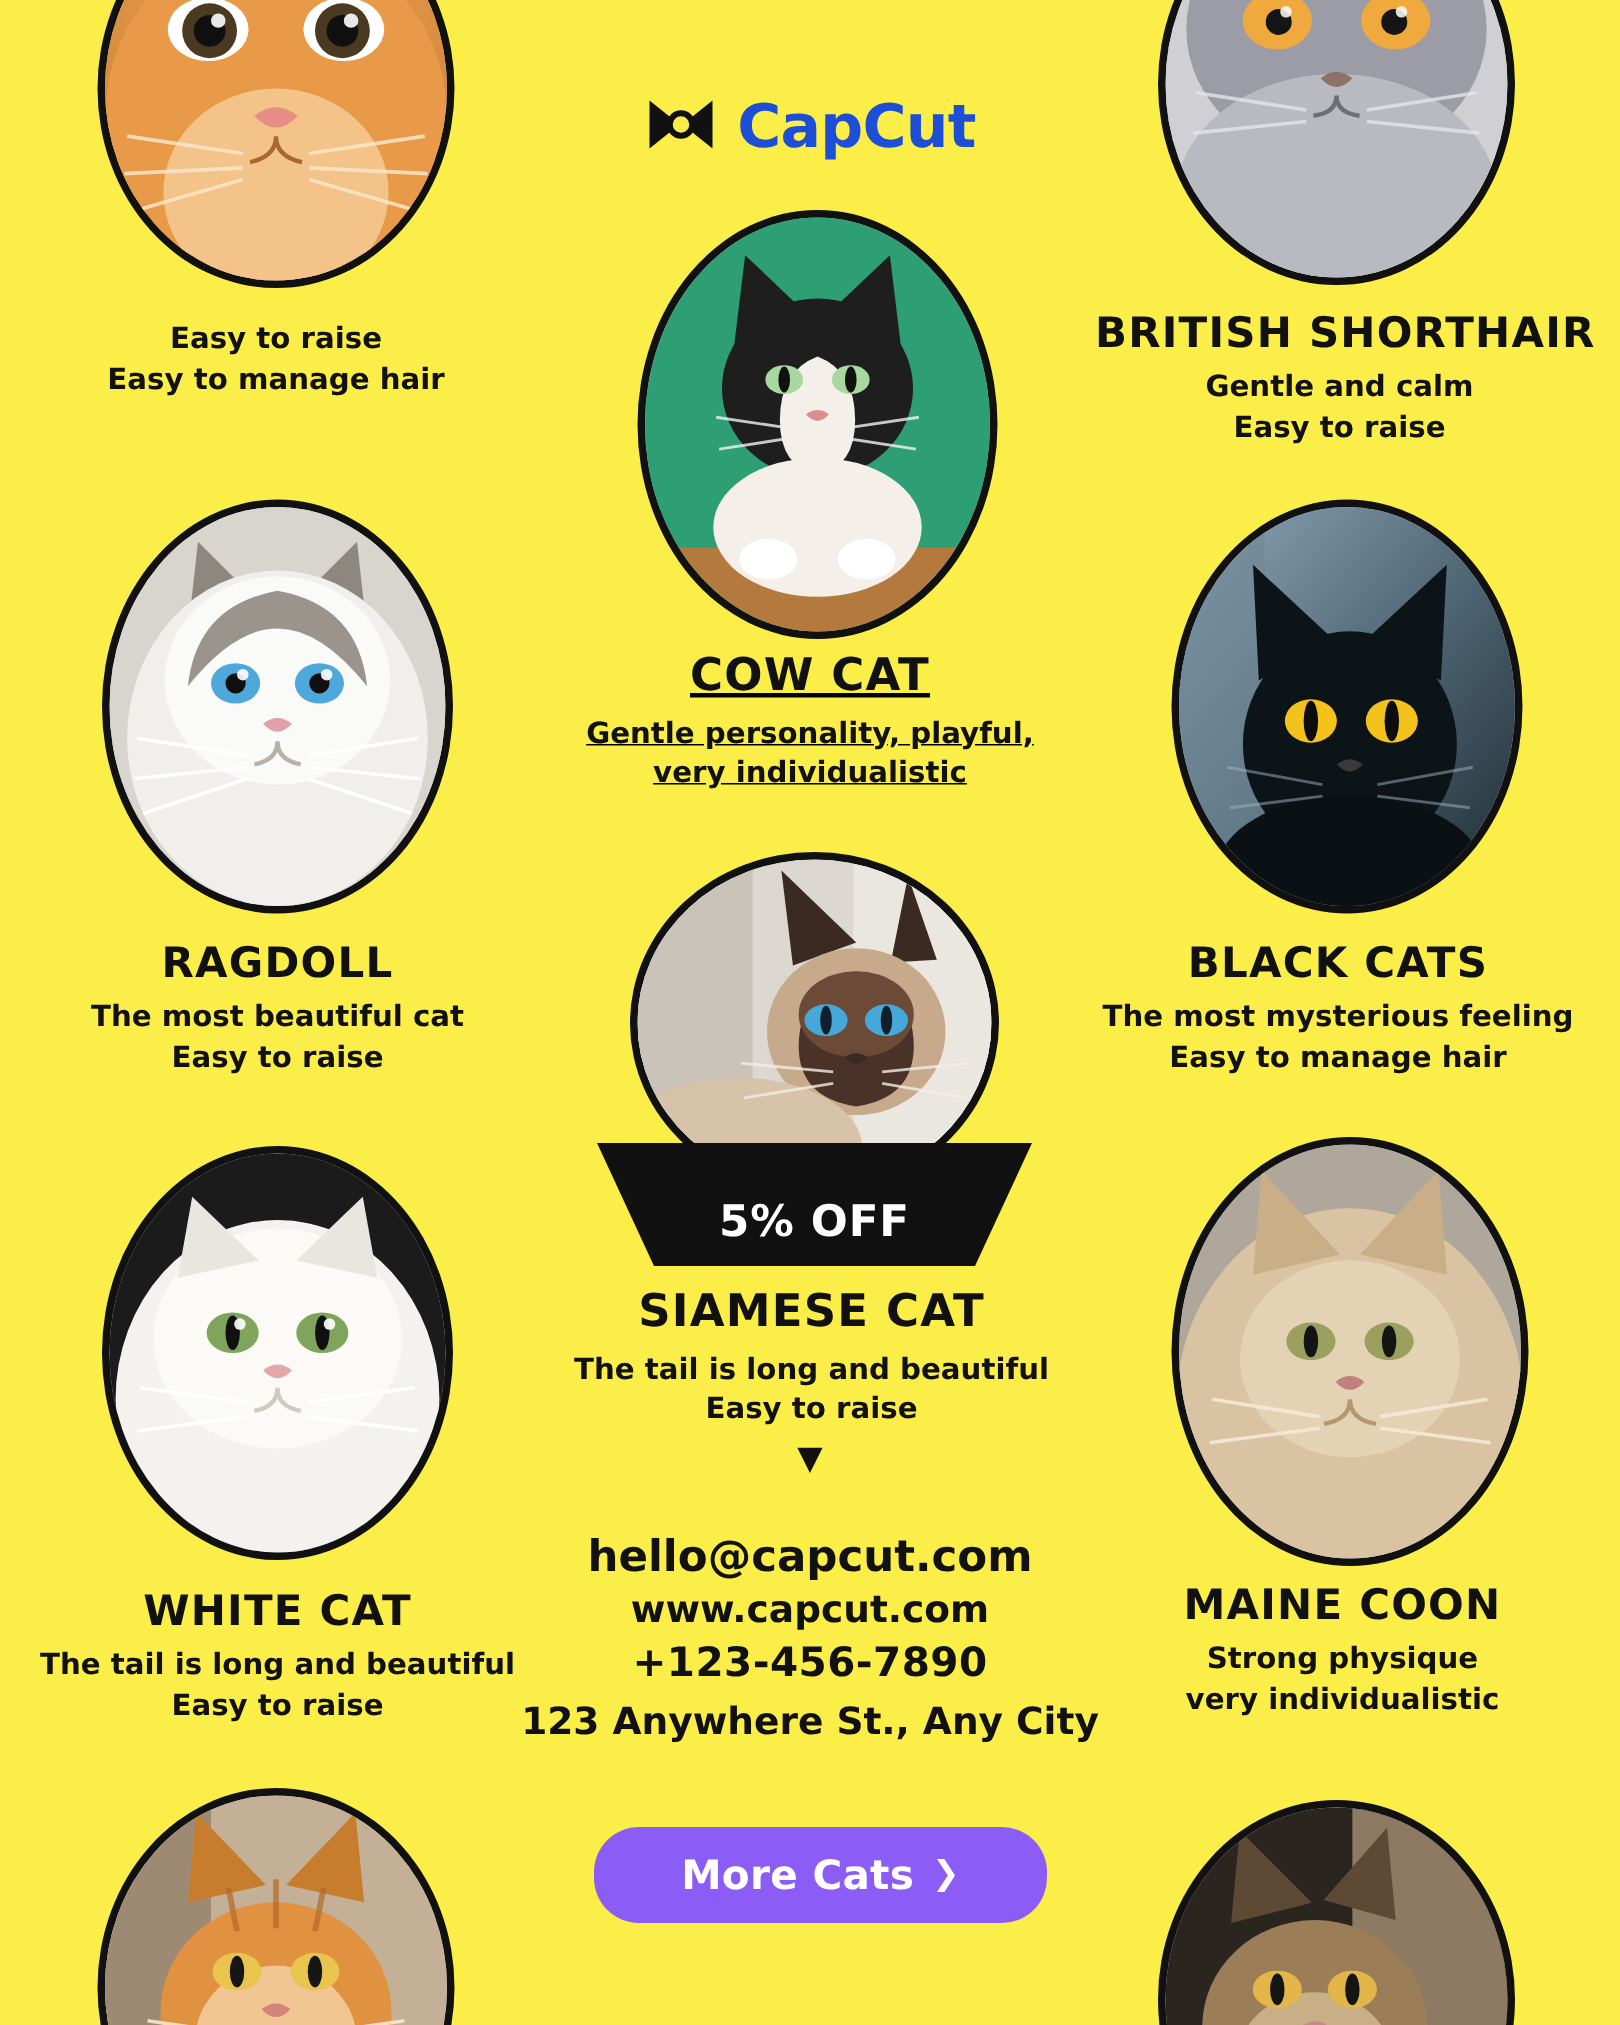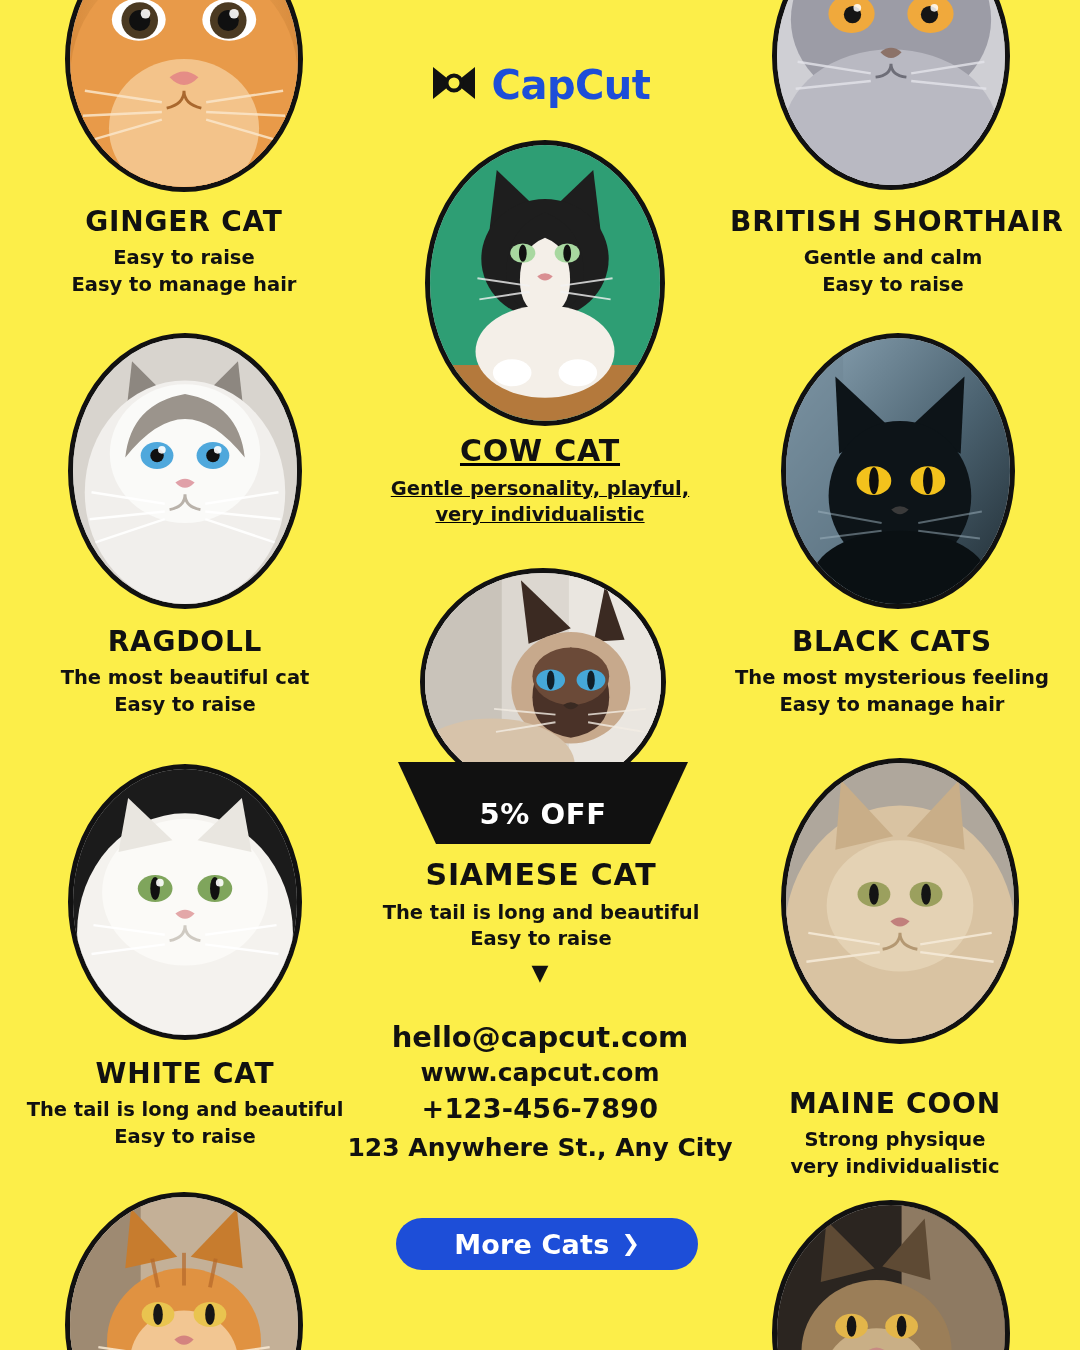--- a/index.html
+++ b/index.html
@@ -125,22 +125,22 @@
   .contact .line2 { font-size: 25px; font-weight: 700; line-height: 1.32; }
   .contact .line3 { font-size: 27px; font-weight: 800; line-height: 1.5; letter-spacing: 0.3px; }
   .contact .line4 { font-size: 25px; font-weight: 800; line-height: 1.4; }
 
   
   .cta {
     position: absolute;
     left: 396px;
     top: 1218px;
     width: 302px;
-    height: 52px;
-    background: #1d4ed8;
+    height: 64px;
+    background: #8b5cf6;
     border-radius: 30px;
     display: flex;
     align-items: center;
     justify-content: center;
     gap: 12px;
     cursor: pointer;
     border: none;
   }
   .cta .cta-label {
     color: #fff;
@@ -191,21 +191,20 @@
         <path d="M96 178 L16 166"></path>
           <path d="M96 188 L14 192"></path>
           <path d="M96 196 L20 218"></path>
         <path d="M142 178 L222 166"></path>
           <path d="M142 188 L224 192"></path>
           <path d="M142 196 L218 218"></path>
       </g>
     </svg>
   </div>
   <div class="cap" style="left:24px; top:206px; width:320px;">
-    <div class="title">GINGER CAT</div>
     <div class="desc">Easy to raise
 Easy to manage hair</div>
   </div>
 
   <div class="oval" style="left:772px; top:-78px; width:238px; height:268px;">
     <svg class="photo" viewBox="0 0 238 268" preserveAspectRatio="xMidYMid slice" aria-hidden="true">
       <rect width="238" height="268" fill="#CFCFD4"></rect>
       <ellipse cx="119" cy="96" rx="104" ry="92" fill="#9C9CA6"></ellipse>
       <ellipse cx="119" cy="215" rx="112" ry="88" fill="#B9B9C2"></ellipse>
       <ellipse cx="78" cy="90" rx="24" ry="20" fill="#F0A93C"></ellipse>
@@ -410,21 +409,21 @@
       <path d="M109 164 q10 -8 20 0 q-10 11 -20 0z" fill="#C1807C"></path>
       <path d="M119 176 q0 14 -18 17 M119 176 q0 14 18 17" stroke="#B49872" stroke-width="3" fill="none"></path>
       <g stroke="#F6ECDA" stroke-width="2.5" opacity=".85">
         <path d="M98 188 L24 176"></path>
           <path d="M98 196 L22 206"></path>
         <path d="M140 188 L214 176"></path>
           <path d="M140 196 L216 206"></path>
       </g>
     </svg>
   </div>
-  <div class="cap" style="left:736px; top:1054px; width:318px;margin-top:34px;">
+  <div class="cap" style="left:736px; top:1054px; width:318px;">
     <div class="title">MAINE COON</div>
     <div class="desc">Strong physique
 very individualistic</div>
   </div>
 
   <div class="oval" style="left:65px; top:1192px; width:238px; height:266px;">
     <svg class="photo" viewBox="0 0 238 266" preserveAspectRatio="xMidYMid slice" aria-hidden="true">
       <rect width="238" height="266" fill="#C4B097"></rect>
       <rect x="0" y="0" width="74" height="266" fill="#9E8A72"></rect>
       <path d="M58 74 L64 12 L112 62 Z" fill="#C77C2E"></path>

